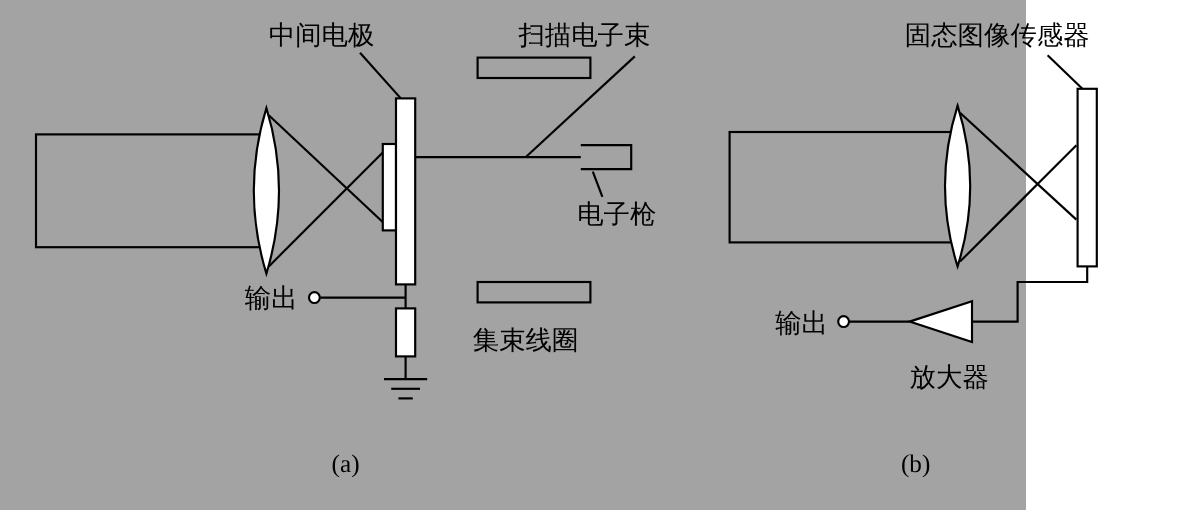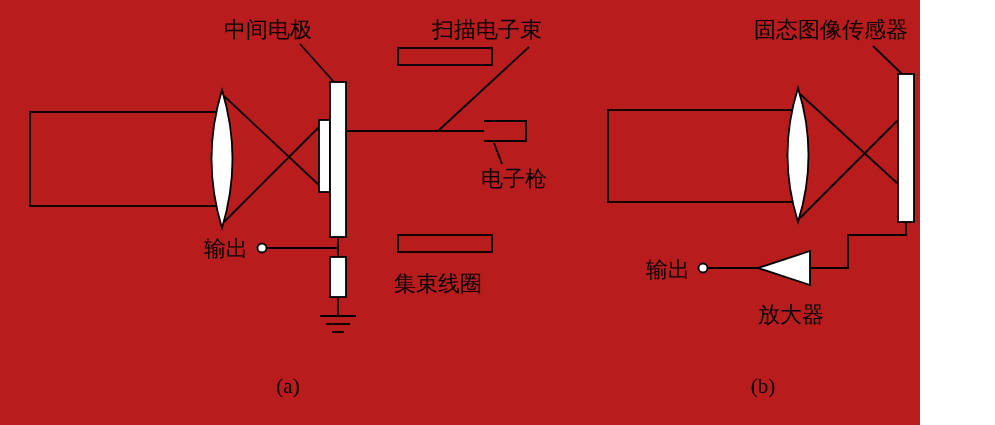--- a/index.html
+++ b/index.html
@@ -2,23 +2,23 @@
 <html><head>
 <meta charset="utf-8">
 <style>
   html, body {
     margin: 0;
     padding: 0;
     background: #ffffff;
   }
   .figure-wrap {
     position: relative;
-    width: 920px;
+    width: 855px;
     height: 425px;
-    background: #b91c1c;
+    background: #a3a3a3;
     font-family: "Liberation Serif", "DejaVu Serif", serif;
   }
   svg text {
     font-family: "Liberation Serif", "DejaVu Serif", serif;
     fill: #000000;
   }
   .cn-label { font-size: 22px; }
   .caption  { font-size: 21px; }
 </style>
 </head>

